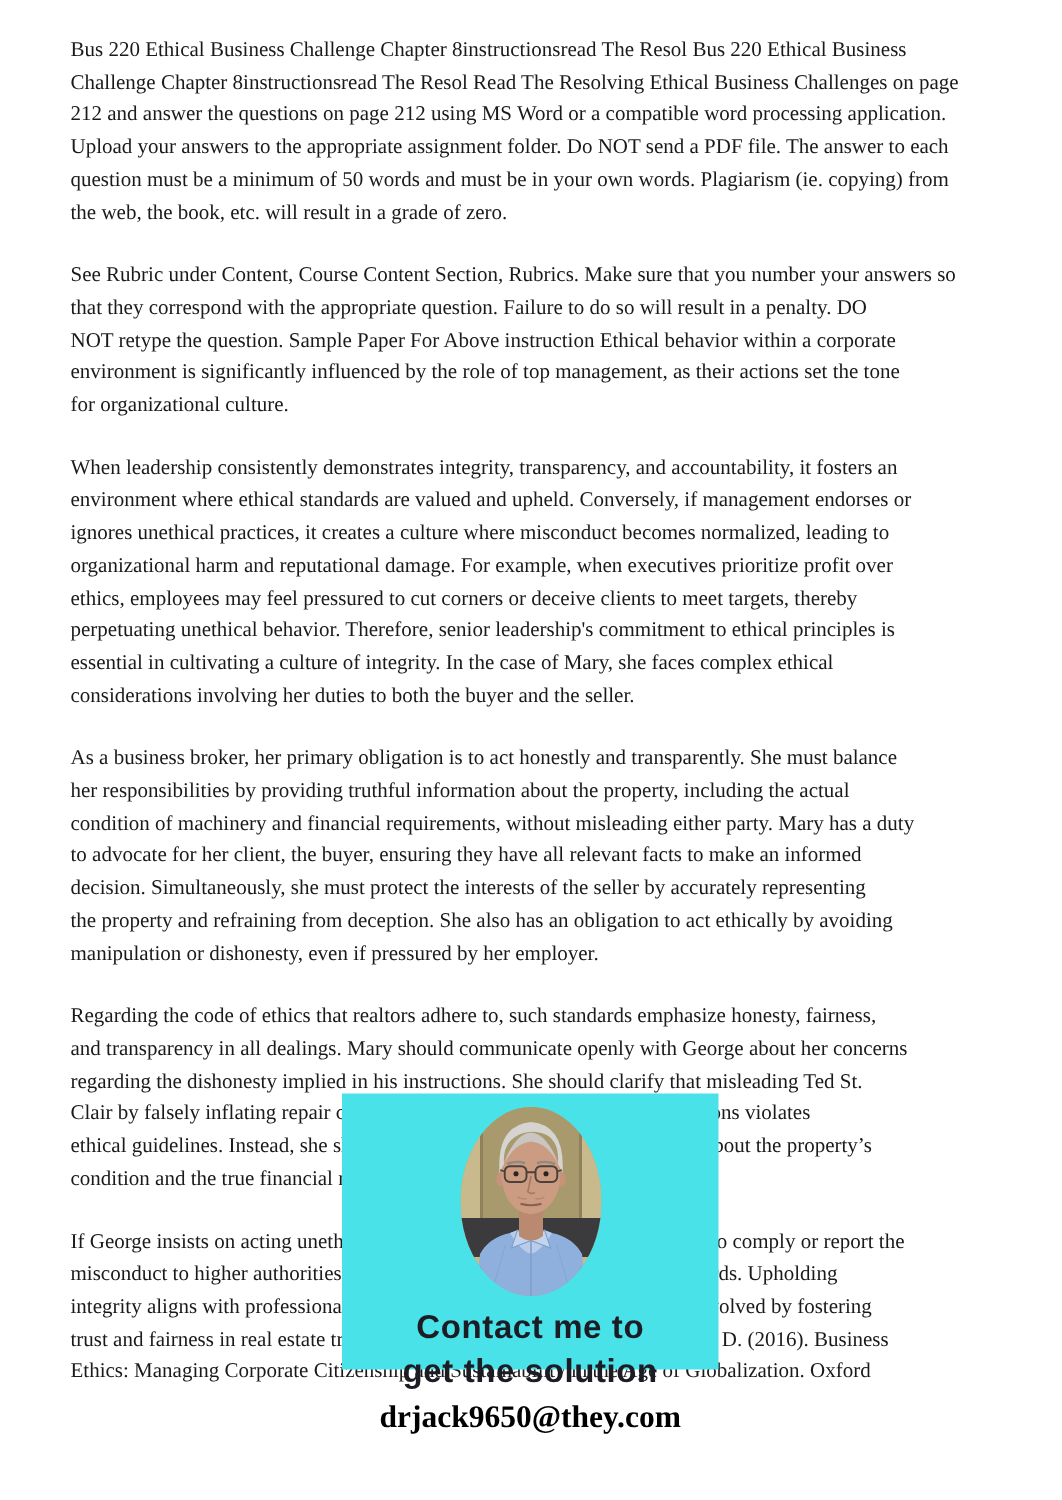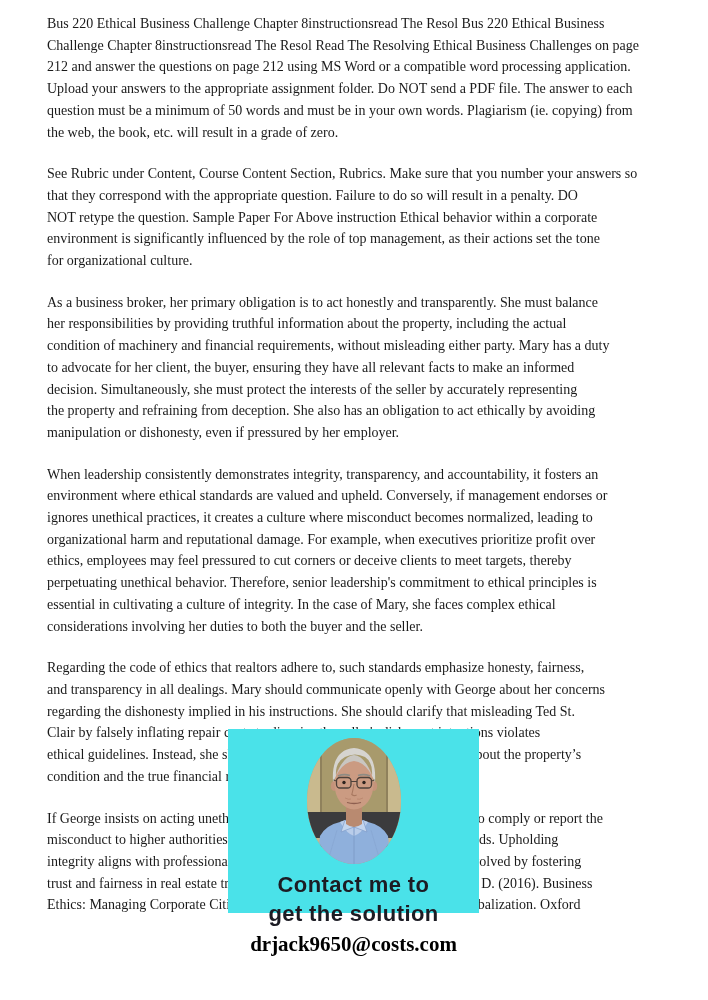--- a/index.html
+++ b/index.html
@@ -13,21 +13,21 @@
   html,body{background:#fff;}
   .page{
     position:relative;
     width:708px;height:1000px;
     background:var(--page-bg);
     overflow:hidden;
     font-family:"Liberation Serif",serif;
   }
   .doc{
     position:absolute;
-    left:47px;top:13px;width:625px;font-family:Liberation Serif, serif;
+    left:47px;top:23px;width:625px;font-family:Liberation Serif, serif;
   }
   .para{
     font-size:14px;
     line-height:21.7px;
     color:var(--text);
     white-space:pre;
     margin:0 0 20px 0;
   }
   .ad-card{
     position:absolute;
@@ -69,35 +69,35 @@
 Challenge Chapter 8instructionsread The Resol Read The Resolving Ethical Business Challenges on page
 212 and answer the questions on page 212 using MS Word or a compatible word processing application.
 Upload your answers to the appropriate assignment folder. Do NOT send a PDF file. The answer to each
 question must be a minimum of 50 words and must be in your own words. Plagiarism (ie. copying) from
 the web, the book, etc. will result in a grade of zero.</p>
     <p class="para">See Rubric under Content, Course Content Section, Rubrics. Make sure that you number your answers so
 that they correspond with the appropriate question. Failure to do so will result in a penalty. DO
 NOT retype the question. Sample Paper For Above instruction Ethical behavior within a corporate
 environment is significantly influenced by the role of top management, as their actions set the tone
 for organizational culture.</p>
-    <p class="para">As a business broker, her primary obligation is to act honestly and transparently. She must balance
-her responsibilities by providing truthful information about the property, including the actual
-condition of machinery and financial requirements, without misleading either party. Mary has a duty
-to advocate for her client, the buyer, ensuring they have all relevant facts to make an informed
-decision. Simultaneously, she must protect the interests of the seller by accurately representing
-the property and refraining from deception. She also has an obligation to act ethically by avoiding
-manipulation or dishonesty, even if pressured by her employer.</p>
     <p class="para">When leadership consistently demonstrates integrity, transparency, and accountability, it fosters an
 environment where ethical standards are valued and upheld. Conversely, if management endorses or
 ignores unethical practices, it creates a culture where misconduct becomes normalized, leading to
 organizational harm and reputational damage. For example, when executives prioritize profit over
 ethics, employees may feel pressured to cut corners or deceive clients to meet targets, thereby
 perpetuating unethical behavior. Therefore, senior leadership's commitment to ethical principles is
 essential in cultivating a culture of integrity. In the case of Mary, she faces complex ethical
 considerations involving her duties to both the buyer and the seller.</p>
+    <p class="para">As a business broker, her primary obligation is to act honestly and transparently. She must balance
+her responsibilities by providing truthful information about the property, including the actual
+condition of machinery and financial requirements, without misleading either party. Mary has a duty
+to advocate for her client, the buyer, ensuring they have all relevant facts to make an informed
+decision. Simultaneously, she must protect the interests of the seller by accurately representing
+the property and refraining from deception. She also has an obligation to act ethically by avoiding
+manipulation or dishonesty, even if pressured by her employer.</p>
     <p class="para">Regarding the code of ethics that realtors adhere to, such standards emphasize honesty, fairness,
 and transparency in all dealings. Mary should communicate openly with George about her concerns
 regarding the dishonesty implied in his instructions. She should clarify that misleading Ted St.
 Clair by falsely inflating repair costs to disguise the seller's dishonest intentions violates
 ethical guidelines. Instead, she should suggest honest, transparent dialogue about the property’s
 condition and the true financial requirements.</p>
     <p class="para">If George insists on acting unethically, Mary must choose whether to refuse to comply or report the
 misconduct to higher authorities, in line with professional and ethical standards. Upholding
 integrity aligns with professional ethics and ultimately benefits all parties involved by fostering
 trust and fairness in real estate transactions. References Crane, A., &amp; Matten, D. (2016). Business
@@ -156,16 +156,16 @@
           <path d="M47,46 Q45.6,54 44.8,56.5 Q47,58.5 49.6,57" stroke="#a87860" stroke-width="1.1" fill="none"></path>
 
           <path d="M40,64.5 Q47,66.5 54,64.5" stroke="#8e5f50" stroke-width="1.3" fill="none"></path>
           <path d="M38,60 Q42,62 44,61" stroke="#b58168" stroke-width="0.7" fill="none"></path>
           <path d="M56,60 Q52,62 50,61" stroke="#b58168" stroke-width="0.7" fill="none"></path>
         </g>
       </svg>
     </div>
     <div class="ad-heading">Contact me to
 get the solution</div>
-    <div class="ad-email">drjack9650@costs.com</div>
+    <div class="ad-email">drjack9650@they.com</div>
   </div>
 
 </div>
 
 </body></html>

